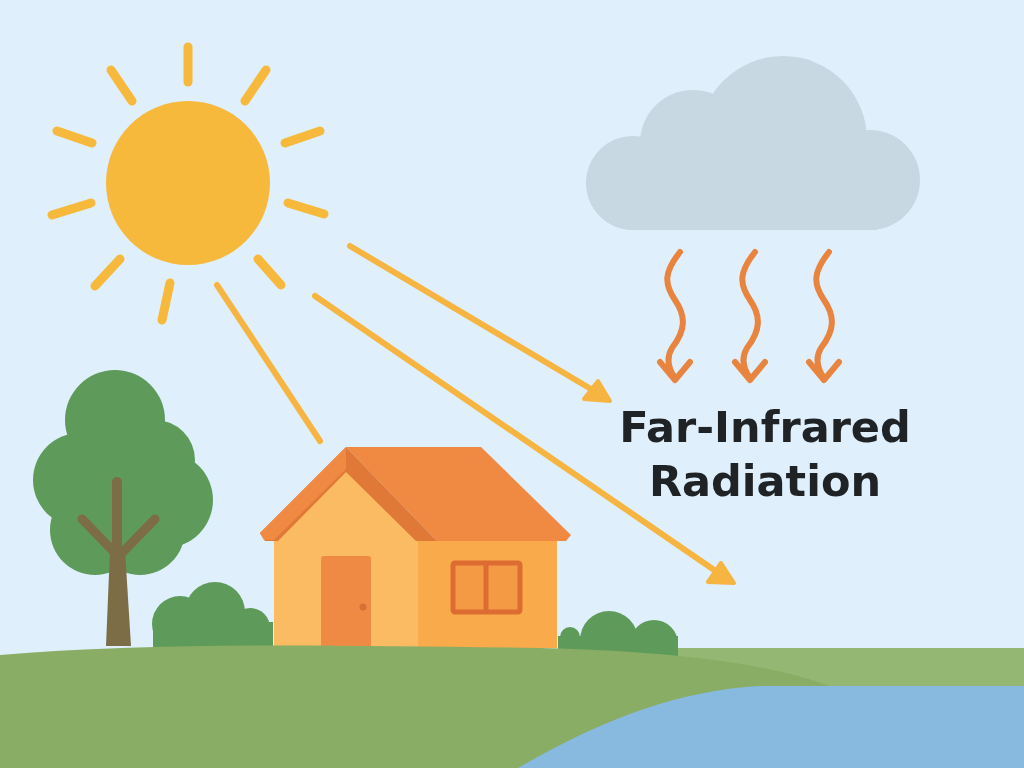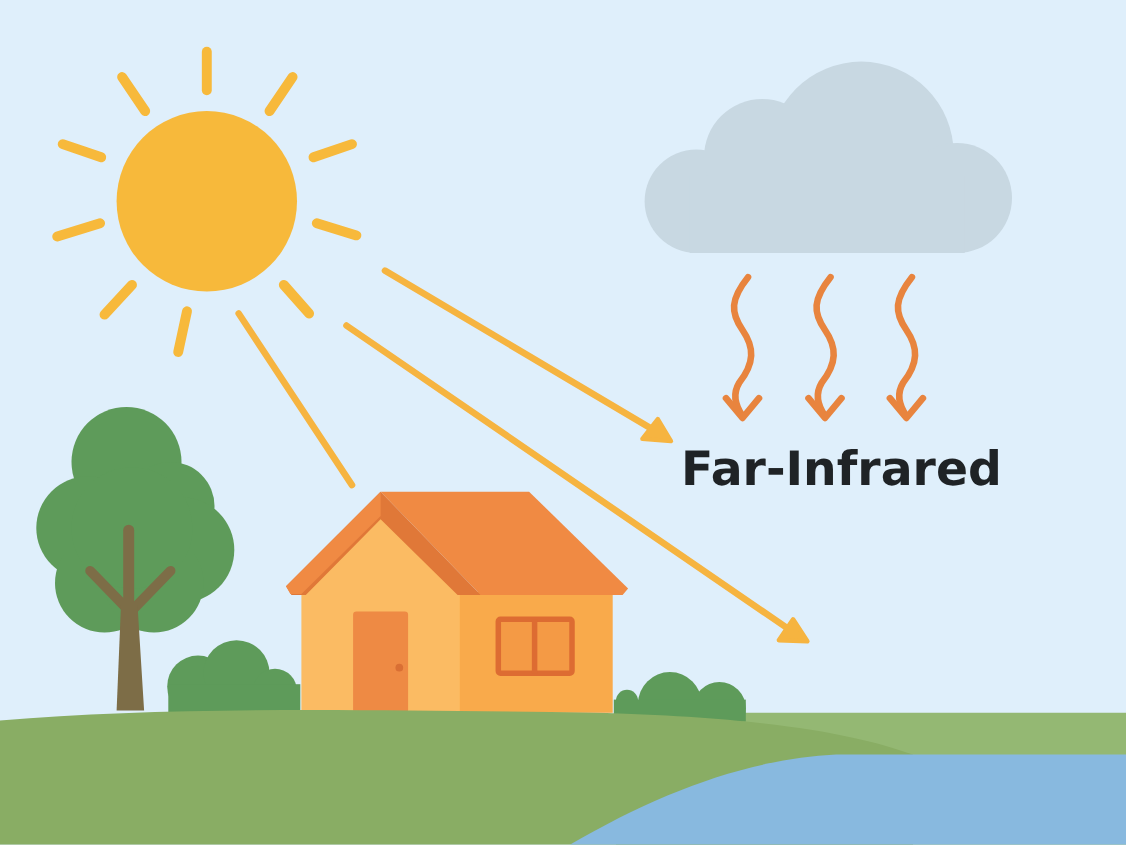--- a/index.html
+++ b/index.html
@@ -117,14 +117,15 @@
       <line x1="486" y1="563" x2="486" y2="612" stroke="#dd6c32" stroke-width="5"></line>
     </g>
 
     <path d="M0,655 C150,642 330,645 540,648 C700,652 780,668 830,686 L830,768 L0,768 Z" fill="#89ad64"></path>
 
     <path d="M518,768 C600,720 680,690 760,686 L1024,686 L1024,768 Z" fill="#88b9df"></path>
   </svg>
 
   <div class="label">
     <span>Far-Infrared</span>
+    <span>Radiation</span>
   </div>
 </div>
 
 </body></html>

